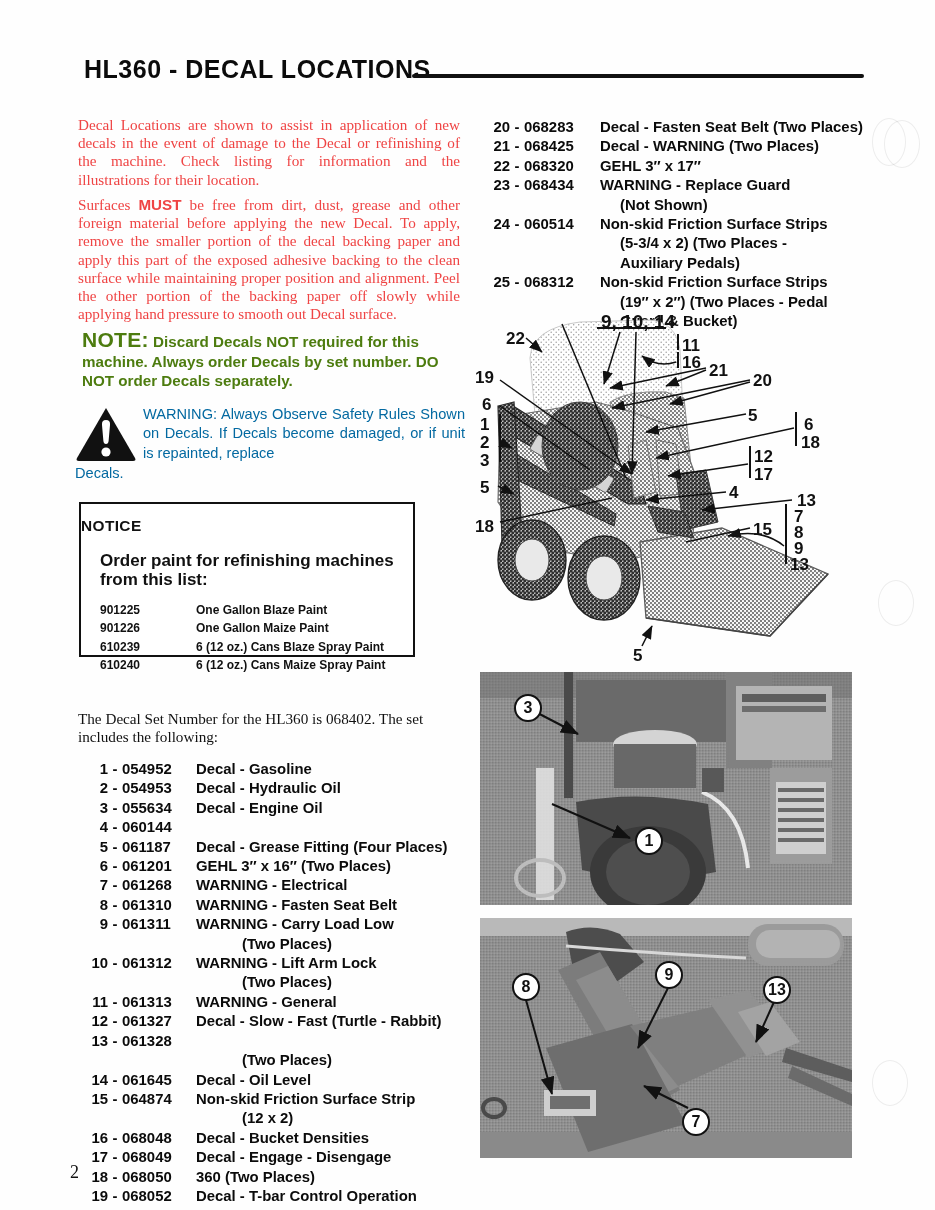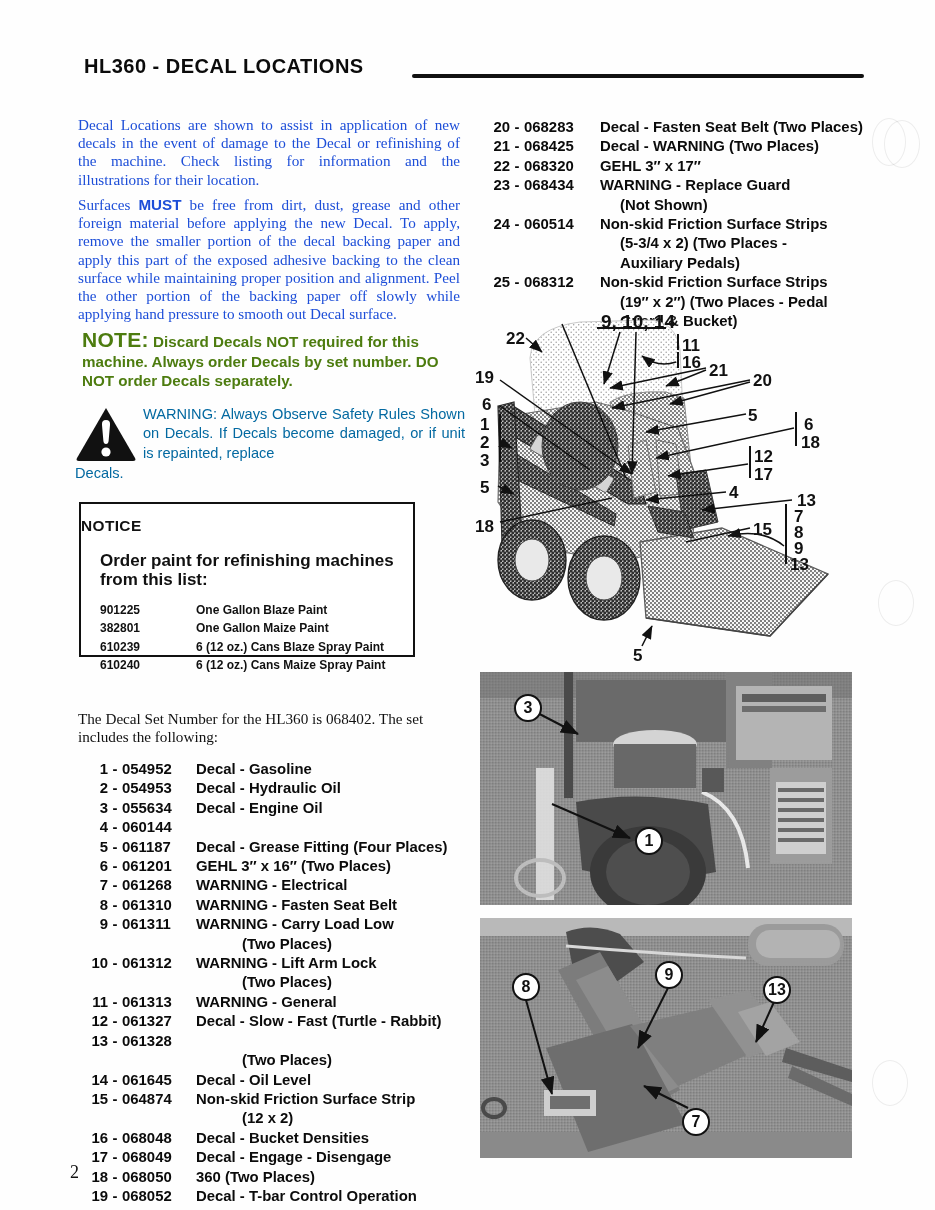--- a/index.html
+++ b/index.html
@@ -3,27 +3,27 @@
 <meta charset="utf-8">
 <style>
   html,body{margin:0;padding:0;background:#fff;}
   body{width:935px;height:1210px;position:relative;overflow:hidden;
        font-family:"Liberation Serif",serif;color:#111;}
 
   .page{position:absolute;inset:0;background:#fefefe;}
 
   
   .title{position:absolute;left:84px;top:55px;font-family:"Liberation Sans",sans-serif;
-         font-weight:bold;font-size:20px;letter-spacing:.5px;color:#0b0b0b;white-space:nowrap;}
+         font-weight:bold;font-size:25px;letter-spacing:.5px;color:#0b0b0b;white-space:nowrap;}
   .title-rule{position:absolute;left:412px;top:74px;width:452px;height:4px;background:#111;
               border-radius:2px;}
 
   
   .serif-p{position:absolute;font-family:"Liberation Serif",serif;font-size:15.2px;
-           line-height:18.2px;text-align:justify;color:#1d4ed8;}
+           line-height:18.2px;text-align:justify;color:#ef4444;}
   .sans-b{font-family:"Liberation Sans",sans-serif;font-weight:bold;}
 
   
   .note-block{position:absolute;left:82px;top:330px;width:378px;
               font-family:"Liberation Sans",sans-serif;font-weight:bold;font-size:15.2px;
               line-height:19.5px;color:#4d7c0f;}
   .note-lead{font-size:21px;letter-spacing:.3px;}
 
   
   .warn-block{position:absolute;left:75px;top:405px;width:390px;
@@ -124,21 +124,21 @@
 
   <div class="notice-box">
     <div class="notice-title">NOTICE</div>
     <div class="notice-lead">Order paint for refinishing machines from this list:</div>
     <div class="notice-rows" id="notice-rows">
         <div class="r">
           <span class="num">901225</span>
           <span>One Gallon Blaze Paint</span>
         </div>
         <div class="r">
-          <span class="num">382801</span>
+          <span class="num">901226</span>
           <span>One Gallon Maize Paint</span>
         </div>
         <div class="r">
           <span class="num">610239</span>
           <span>6 (12 oz.) Cans Blaze Spray Paint</span>
         </div>
         <div class="r">
           <span class="num">610240</span>
           <span>6 (12 oz.) Cans Maize Spray Paint</span>
         </div>

